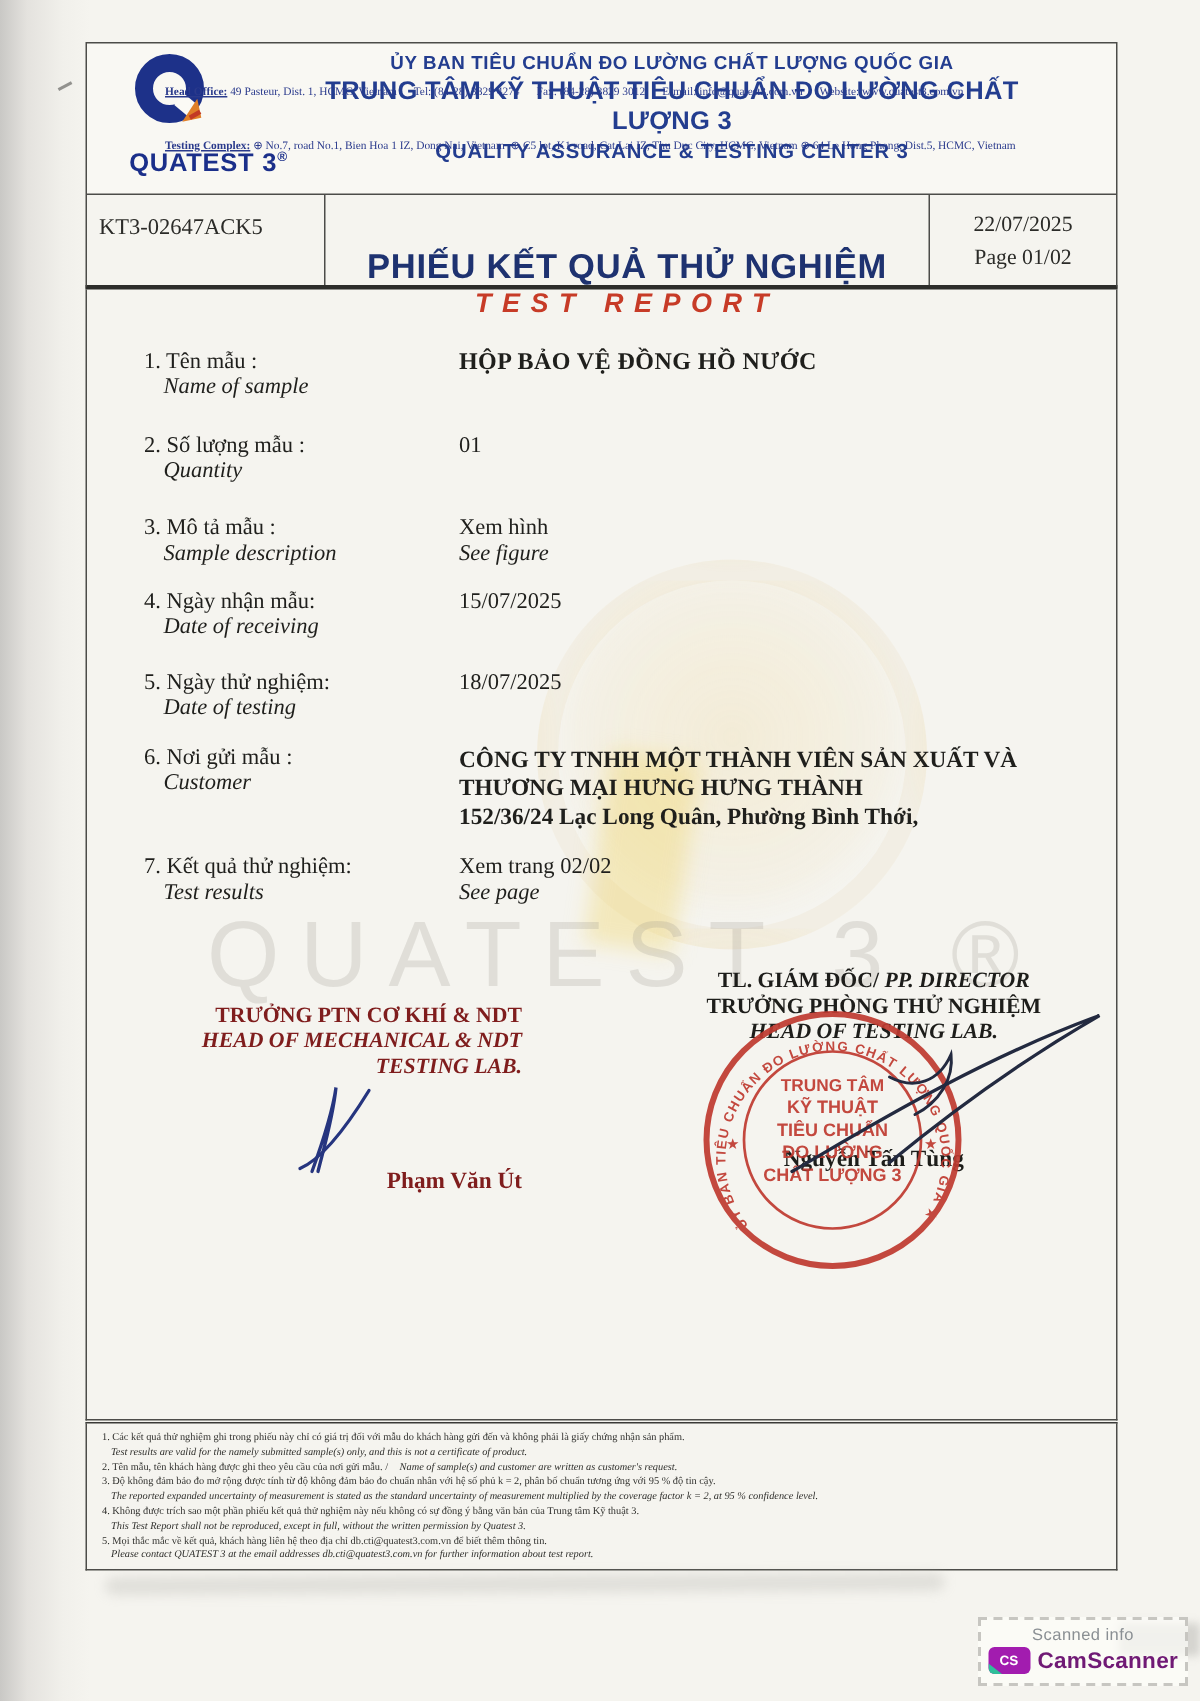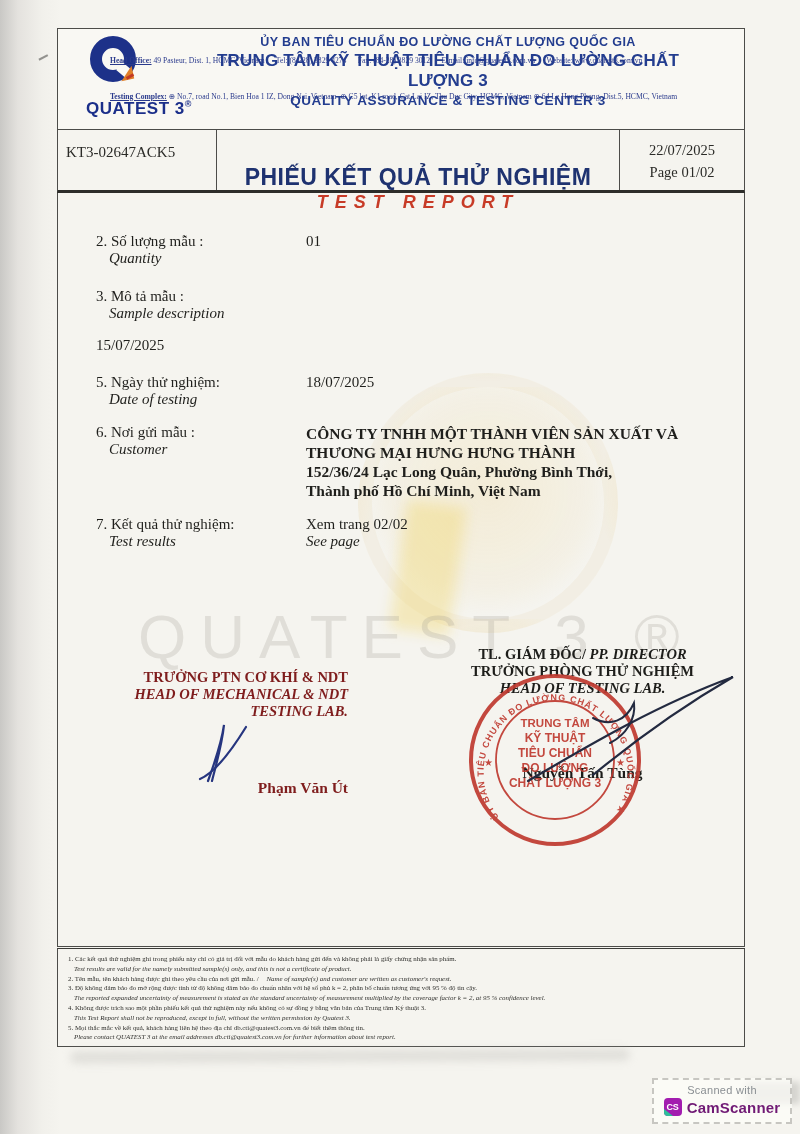--- a/index.html
+++ b/index.html
@@ -95,21 +95,21 @@
   .note{font-size:6.9px;line-height:1.42;}
   .nvi{font-style:normal;}
   .nen{font-style:italic;padding-left:6px;}
 
   
   .cs-badge{position:absolute;left:652px;top:1078px;width:140px;height:46px;
     border:2px dashed #c7c6c1;background:rgba(253,253,250,.7);text-align:center;box-sizing:border-box;padding-top:4px;
     font-family:"Liberation Sans", sans-serif;}
   .cs-top{font-size:11px;color:#8a8f93;letter-spacing:.3px;}
   .cs-row{display:flex;align-items:center;justify-content:center;gap:5px;margin-top:2px;}
-  .cs-icon{position:relative;width:18px;height:18px;background:#a21caf;border-radius:4px;
+  .cs-icon{position:relative;width:28px;height:18px;background:#a21caf;border-radius:4px;
     display:flex;align-items:center;justify-content:center;color:#fff;font-size:9px;font-weight:bold;overflow:hidden;}
   .cs-icon::after{content:"";position:absolute;left:0;bottom:0;width:0;height:0;
     border-right:9px solid transparent;border-bottom:7px solid #2fbf9a;}
   .cs-brand{font-size:15px;font-weight:bold;color:#701a75;letter-spacing:.2px;}
 </style>
 </head>
 <body>
 
 <div id="page">
   <div class="edge-shade"></div>
@@ -150,39 +150,56 @@
       </div>
     </div>
 
     <div class="body-box">
       <div class="globe-wm"></div>
       <div class="hl-blob"></div>
       <div class="text-wm">QUATEST 3 ®</div>
 
       <div class="fields">
 
+        <div class="field mb1">
+          <div class="f-label">
+            <div>1. Tên mẫu :</div>
+            <div class="en">Name of sample</div>
+          </div>
+          <div class="f-value">
+            <div class="v-bold">HỘP BẢO VỆ ĐỒNG HỒ NƯỚC</div>
+          </div>
+        </div>
 
         <div class="field mb2">
           <div class="f-label">
             <div>2. Số lượng mẫu :</div>
             <div class="en">Quantity</div>
           </div>
           <div class="f-value">
             <div>01</div>
           </div>
         </div>
 
         <div class="field mb3">
           <div class="f-label">
             <div>3. Mô tả mẫu :</div>
             <div class="en">Sample description</div>
           </div>
+          <div class="f-value">
+            <div>Xem hình</div>
+            <div class="v-it">See figure</div>
+          </div>
         </div>
 
         <div class="field mb4">
+          <div class="f-label">
+            <div>4. Ngày nhận mẫu:</div>
+            <div class="en">Date of receiving</div>
+          </div>
           <div class="f-value">
             <div>15/07/2025</div>
           </div>
         </div>
 
         <div class="field mb5">
           <div class="f-label">
             <div>5. Ngày thử nghiệm:</div>
             <div class="en">Date of testing</div>
           </div>
@@ -193,21 +210,20 @@
 
         <div class="field mb6">
           <div class="f-label">
             <div>6. Nơi gửi mẫu :</div>
             <div class="en">Customer</div>
           </div>
           <div class="f-value">
             <div class="v-company">CÔNG TY TNHH MỘT THÀNH VIÊN SẢN XUẤT VÀ</div>
             <div class="v-company">THƯƠNG MẠI HƯNG HƯNG THÀNH</div>
             <div class="v-company">152/36/24 Lạc Long Quân, Phường Bình Thới,</div>
-            <div class="v-company">Thành phố Hồ Chí Minh, Việt Nam</div>
           </div>
         </div>
 
         <div class="field">
           <div class="f-label">
             <div>7. Kết quả thử nghiệm:</div>
             <div class="en">Test results</div>
           </div>
           <div class="f-value">
             <div>Xem trang 02/02</div>
@@ -268,19 +284,19 @@
       <div class="note"><span class="nen">This Test Report shall not be reproduced, except in full, without the written permission by Quatest 3.</span></div>
       <div class="note"><span class="nvi">5. Mọi thắc mắc về kết quả, khách hàng liên hệ theo địa chỉ db.cti@quatest3.com.vn để biết thêm thông tin.</span></div>
       <div class="note"><span class="nen">Please contact QUATEST 3 at the email addresses db.cti@quatest3.com.vn for further information about test report.</span></div>
     </div>
   </div>
 
   <div class="bottom-smudge"></div>
   <div class="corner-smudge"></div>
 
   <div class="cs-badge">
-    <div class="cs-top">Scanned with</div>
+    <div class="cs-top">Scanned info</div>
     <div class="cs-row">
       <div class="cs-icon">CS</div>
       <div class="cs-brand">CamScanner</div>
     </div>
   </div>
 </div>
 
 </body></html>

